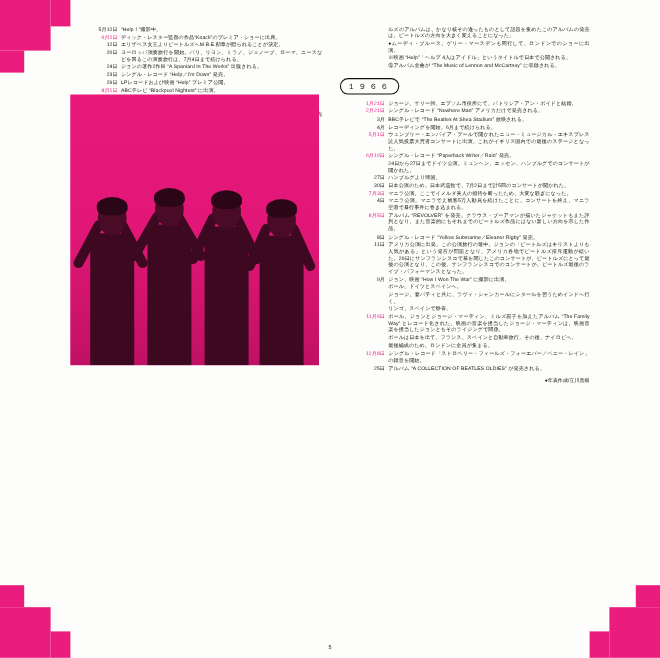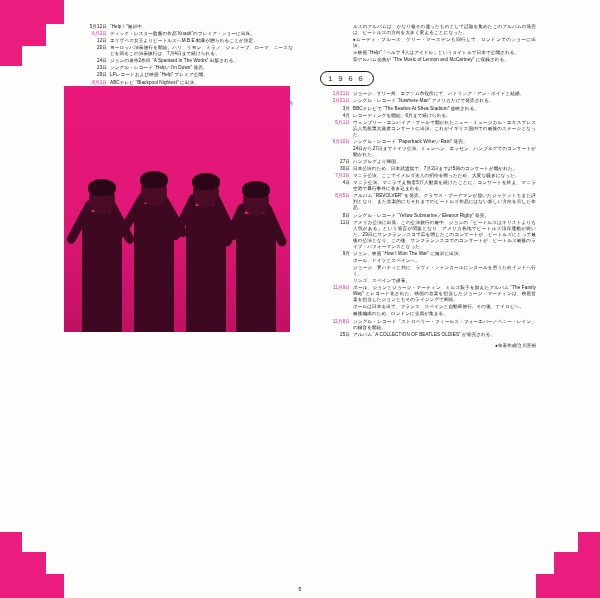--- a/index.html
+++ b/index.html
@@ -74,21 +74,21 @@
     color: #e8177f;
   }
   .text {
     flex: 1 1 auto;
     font-size: 4.6px;
     color: #111;
     letter-spacing: 0.1px;
     text-align: justify;
   }
   .year-badge {
-    margin: 7px 0 5px 13px;
+    margin: 7px 0 5px 2px;
     display: inline-block;
     border: 1px solid #111;
     border-radius: 9px;
     padding: 1.5px 6px 1.5px 6px;
     font-size: 7px;
     letter-spacing: 3px;
     color: #111;
     font-family: "Liberation Serif", serif;
   }
 

